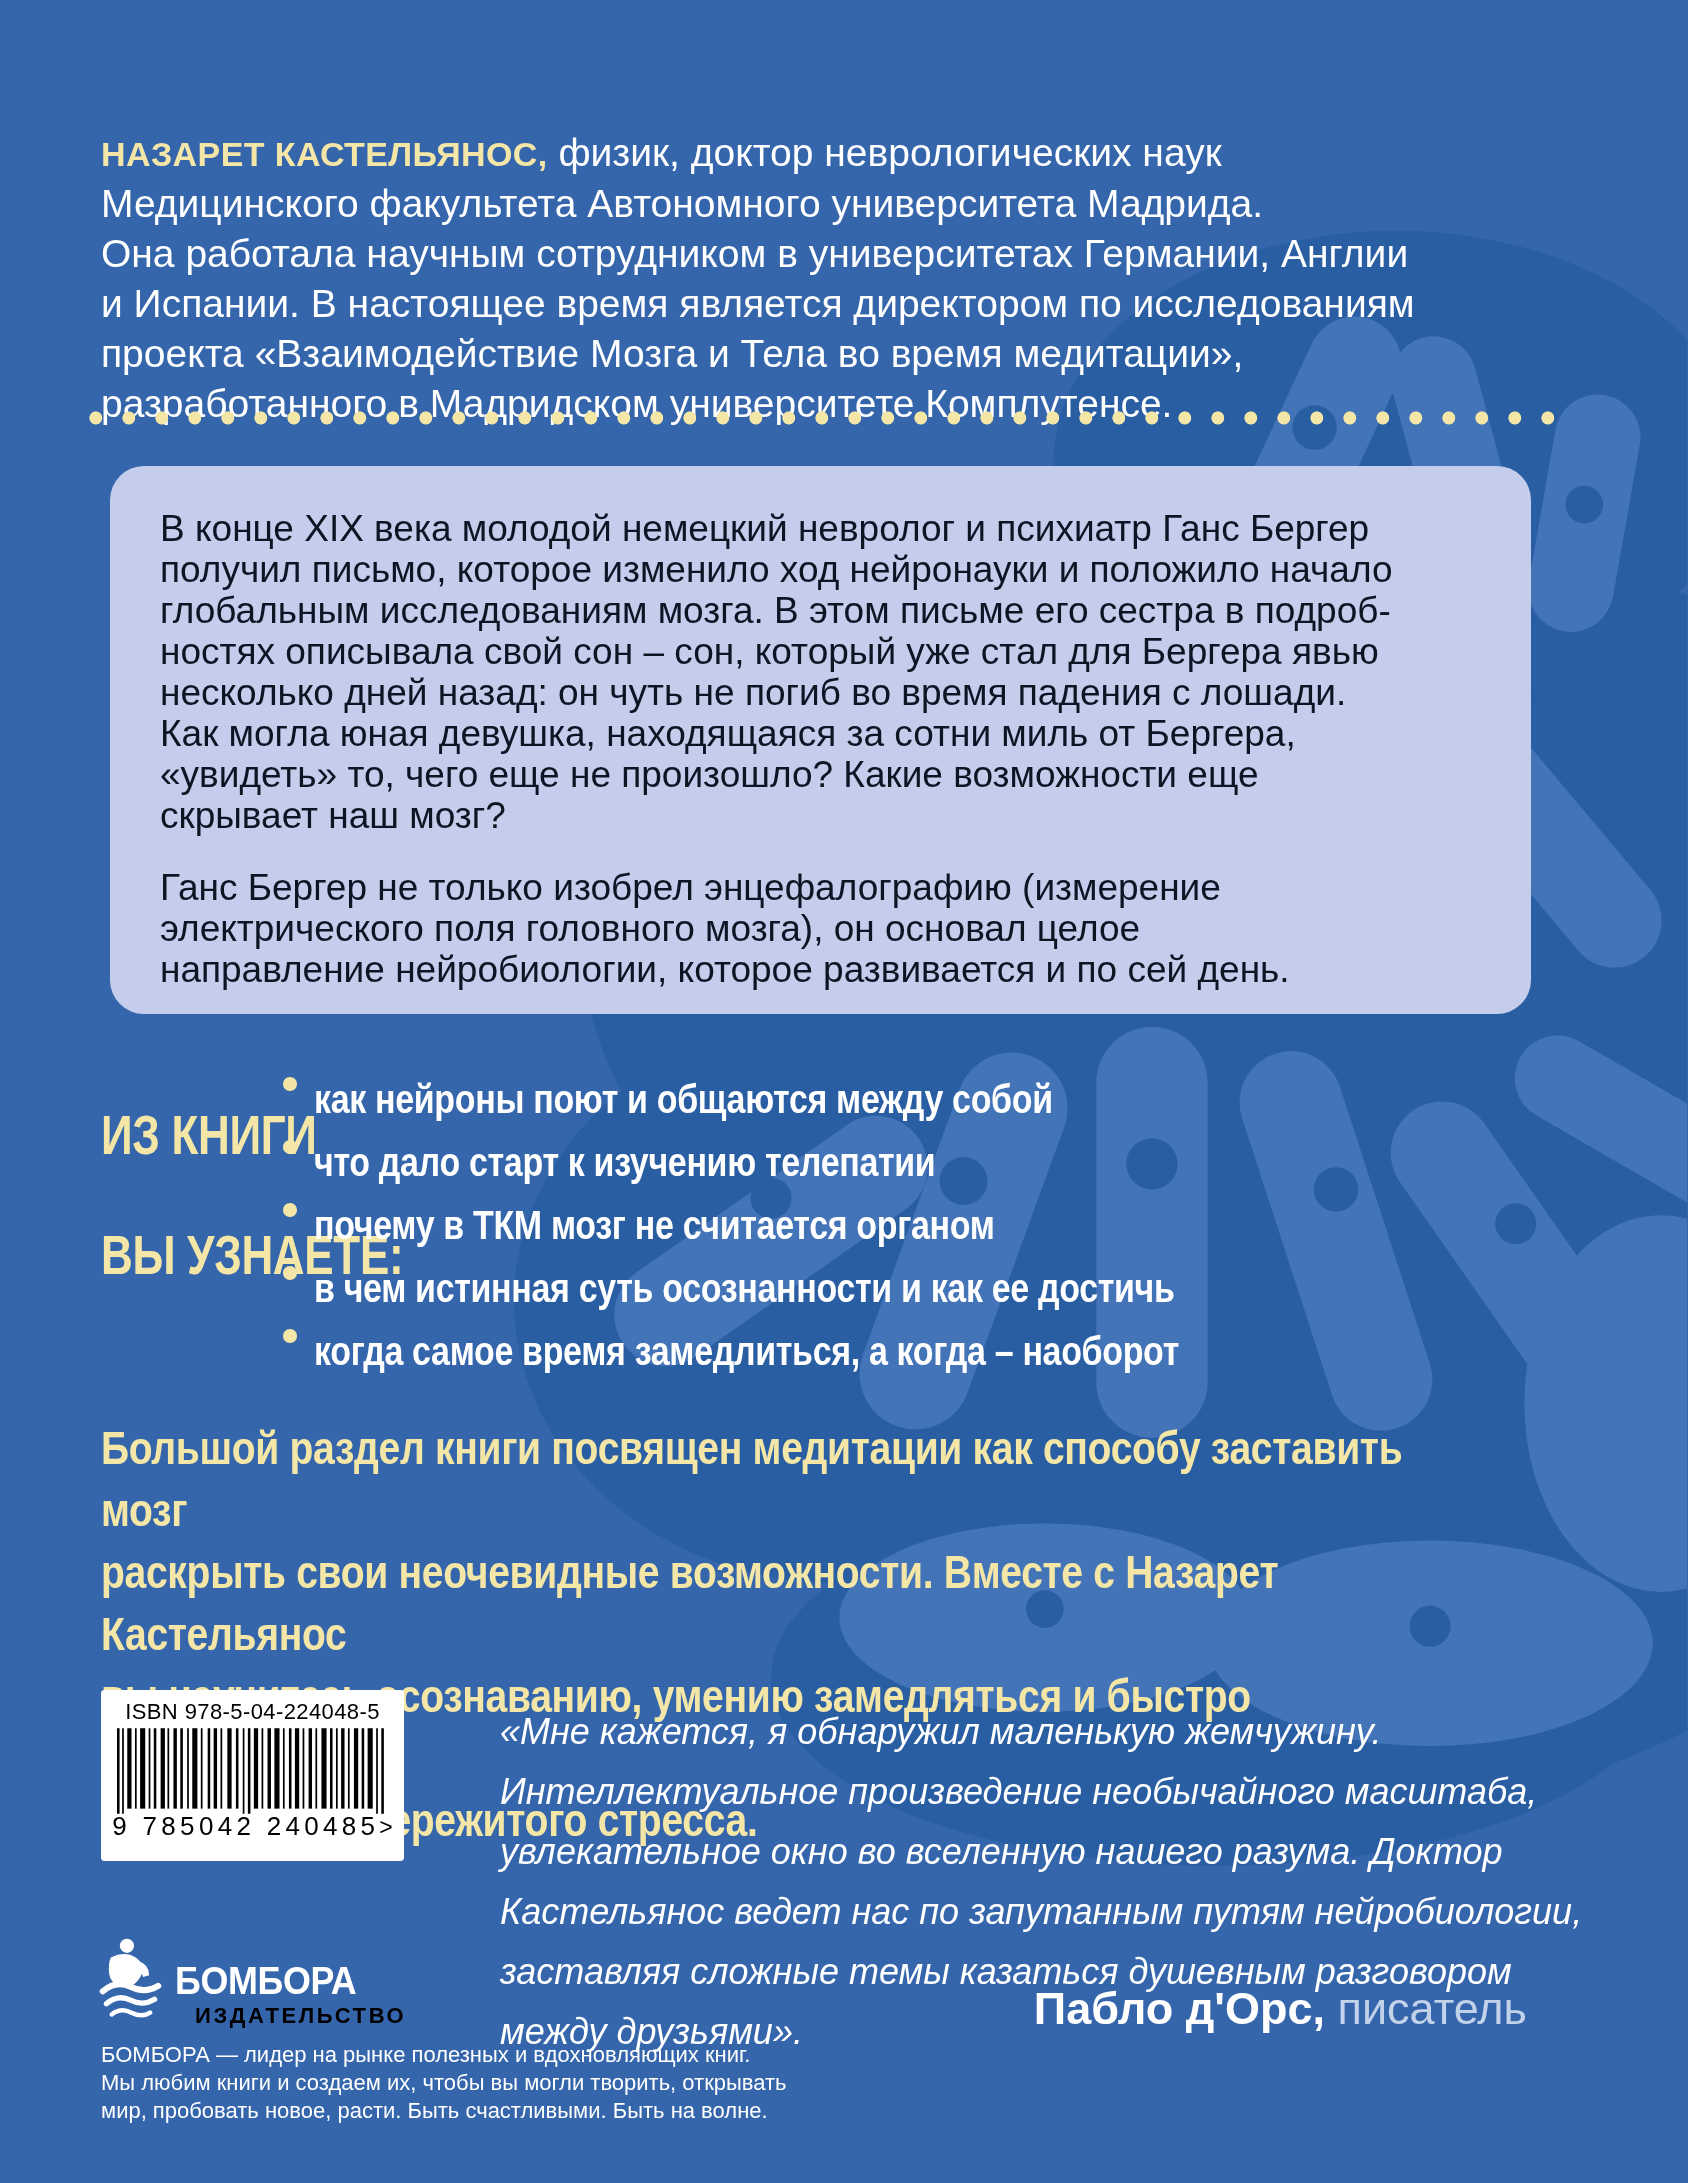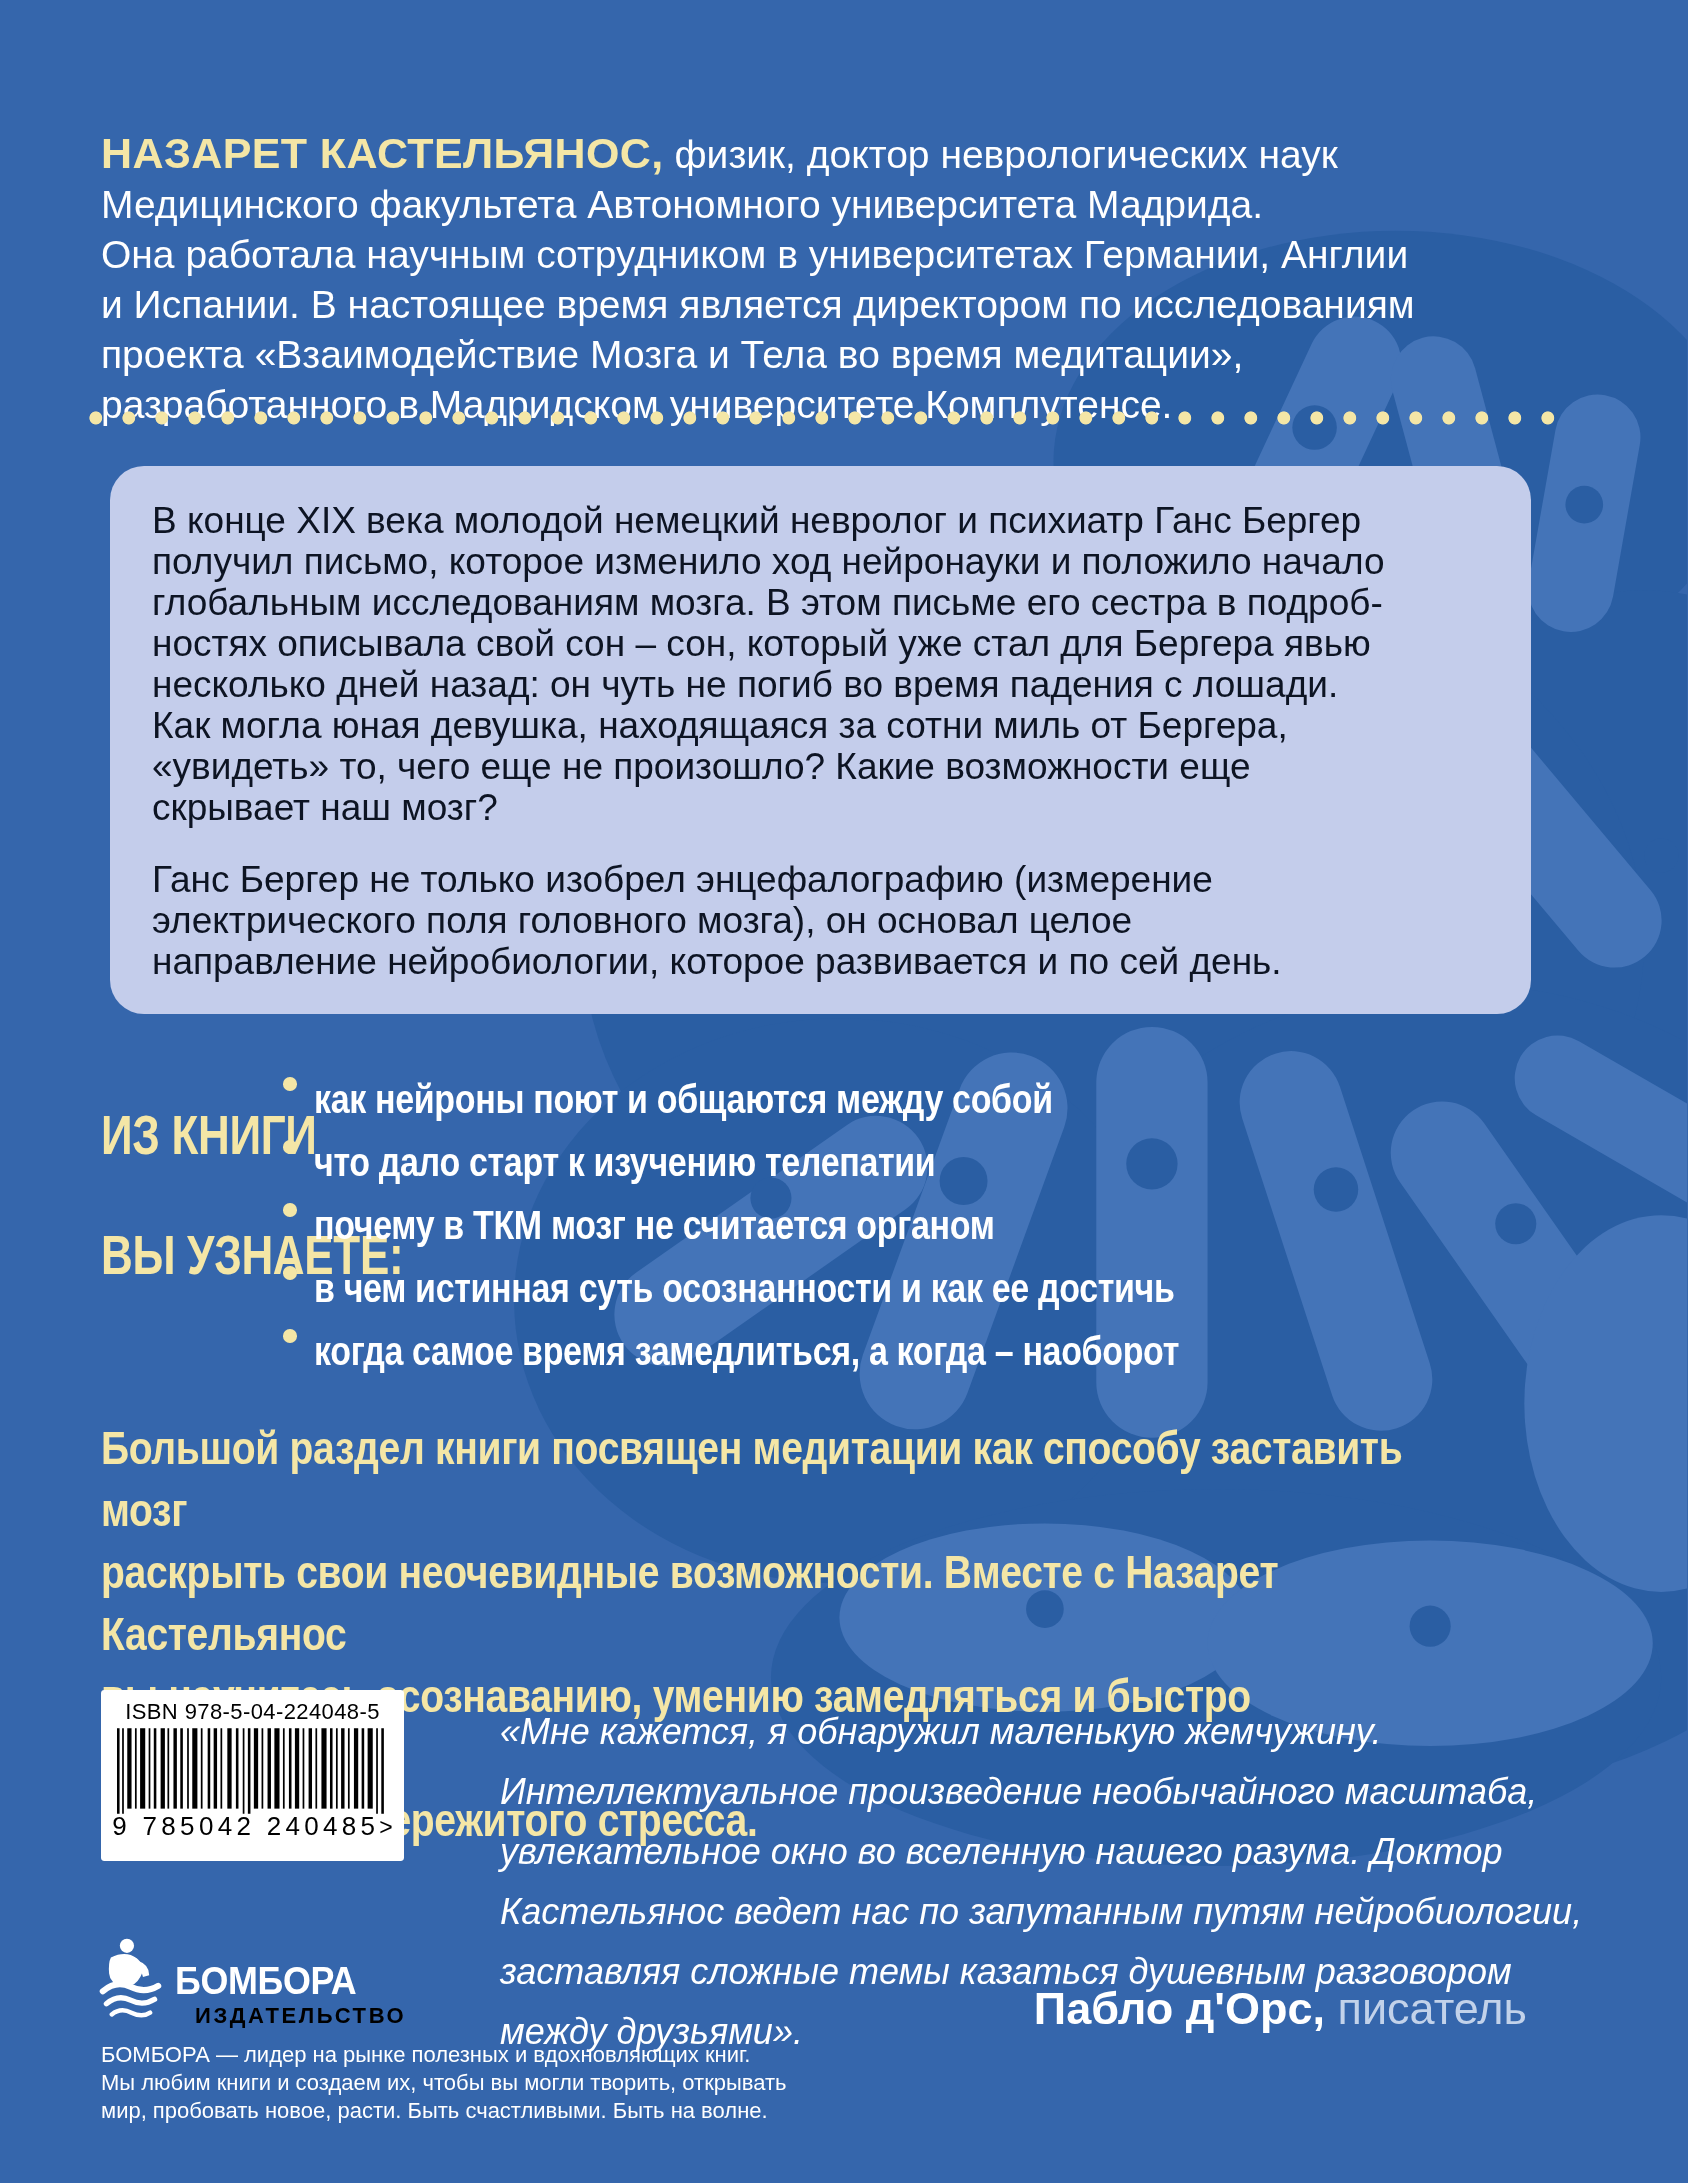--- a/index.html
+++ b/index.html
@@ -13,36 +13,36 @@
   }
   .abs{position:absolute;}
   .pre{white-space:pre-line;}
   .cond{display:inline-block;transform:scaleX(0.85);transform-origin:0 0;letter-spacing:-0.4px;}
 
   
   #brain{position:absolute;left:360px;top:205px;width:1327px;height:1678px;z-index:0;}
 
   
   #bio{left:101px;top:89px;z-index:2;font-size:39px;line-height:50px;color:#ffffff;}
-  #bio .name{color:#F4E6A6;font-weight:700;font-size:43px;letter-spacing:0.4px;}
+  #bio .name{color:#F4E6A6;font-weight:700;font-size:34px;letter-spacing:0.4px;}
 
   
   #divider{
     left:89px;top:411px;width:1467px;height:13.7px;z-index:2;
     background-image:radial-gradient(circle at 6.8px 6.8px,#F4E6A6 6px,rgba(0,0,0,0) 6.8px);
     background-size:33px 13.7px;background-repeat:repeat-x;
   }
 
   
   #panel{
     left:110px;top:466px;width:1421px;height:548px;z-index:2;
     background:#C4CDEB;border-radius:34px;box-sizing:border-box;
     padding:26px 34px;color:#0D1423;
   }
-  #panel p{margin:8px;font-size:37px;line-height:41px;font-weight:400;}
+  #panel p{margin:16px;font-size:37px;line-height:41px;font-weight:400;}
   #panel p + p{margin-top:31px;}
 
   
   #learn-heading{left:101px;top:1075px;z-index:2;color:#F4E6A6;font-size:55px;font-weight:700;line-height:120px;}
   #learn-heading .cond{transform:scaleX(0.8);}
   #learn-list{left:283px;top:1077px;z-index:2;margin:0;padding:0;list-style:none;}
   #learn-list li{display:flex;align-items:flex-start;height:63px;color:#ffffff;font-size:40px;font-weight:700;}
   #learn-list li::before{
     content:"";width:13.7px;height:13.7px;border-radius:50%;
     background:#F4E6A6;margin-right:17px;flex:0 0 auto;

